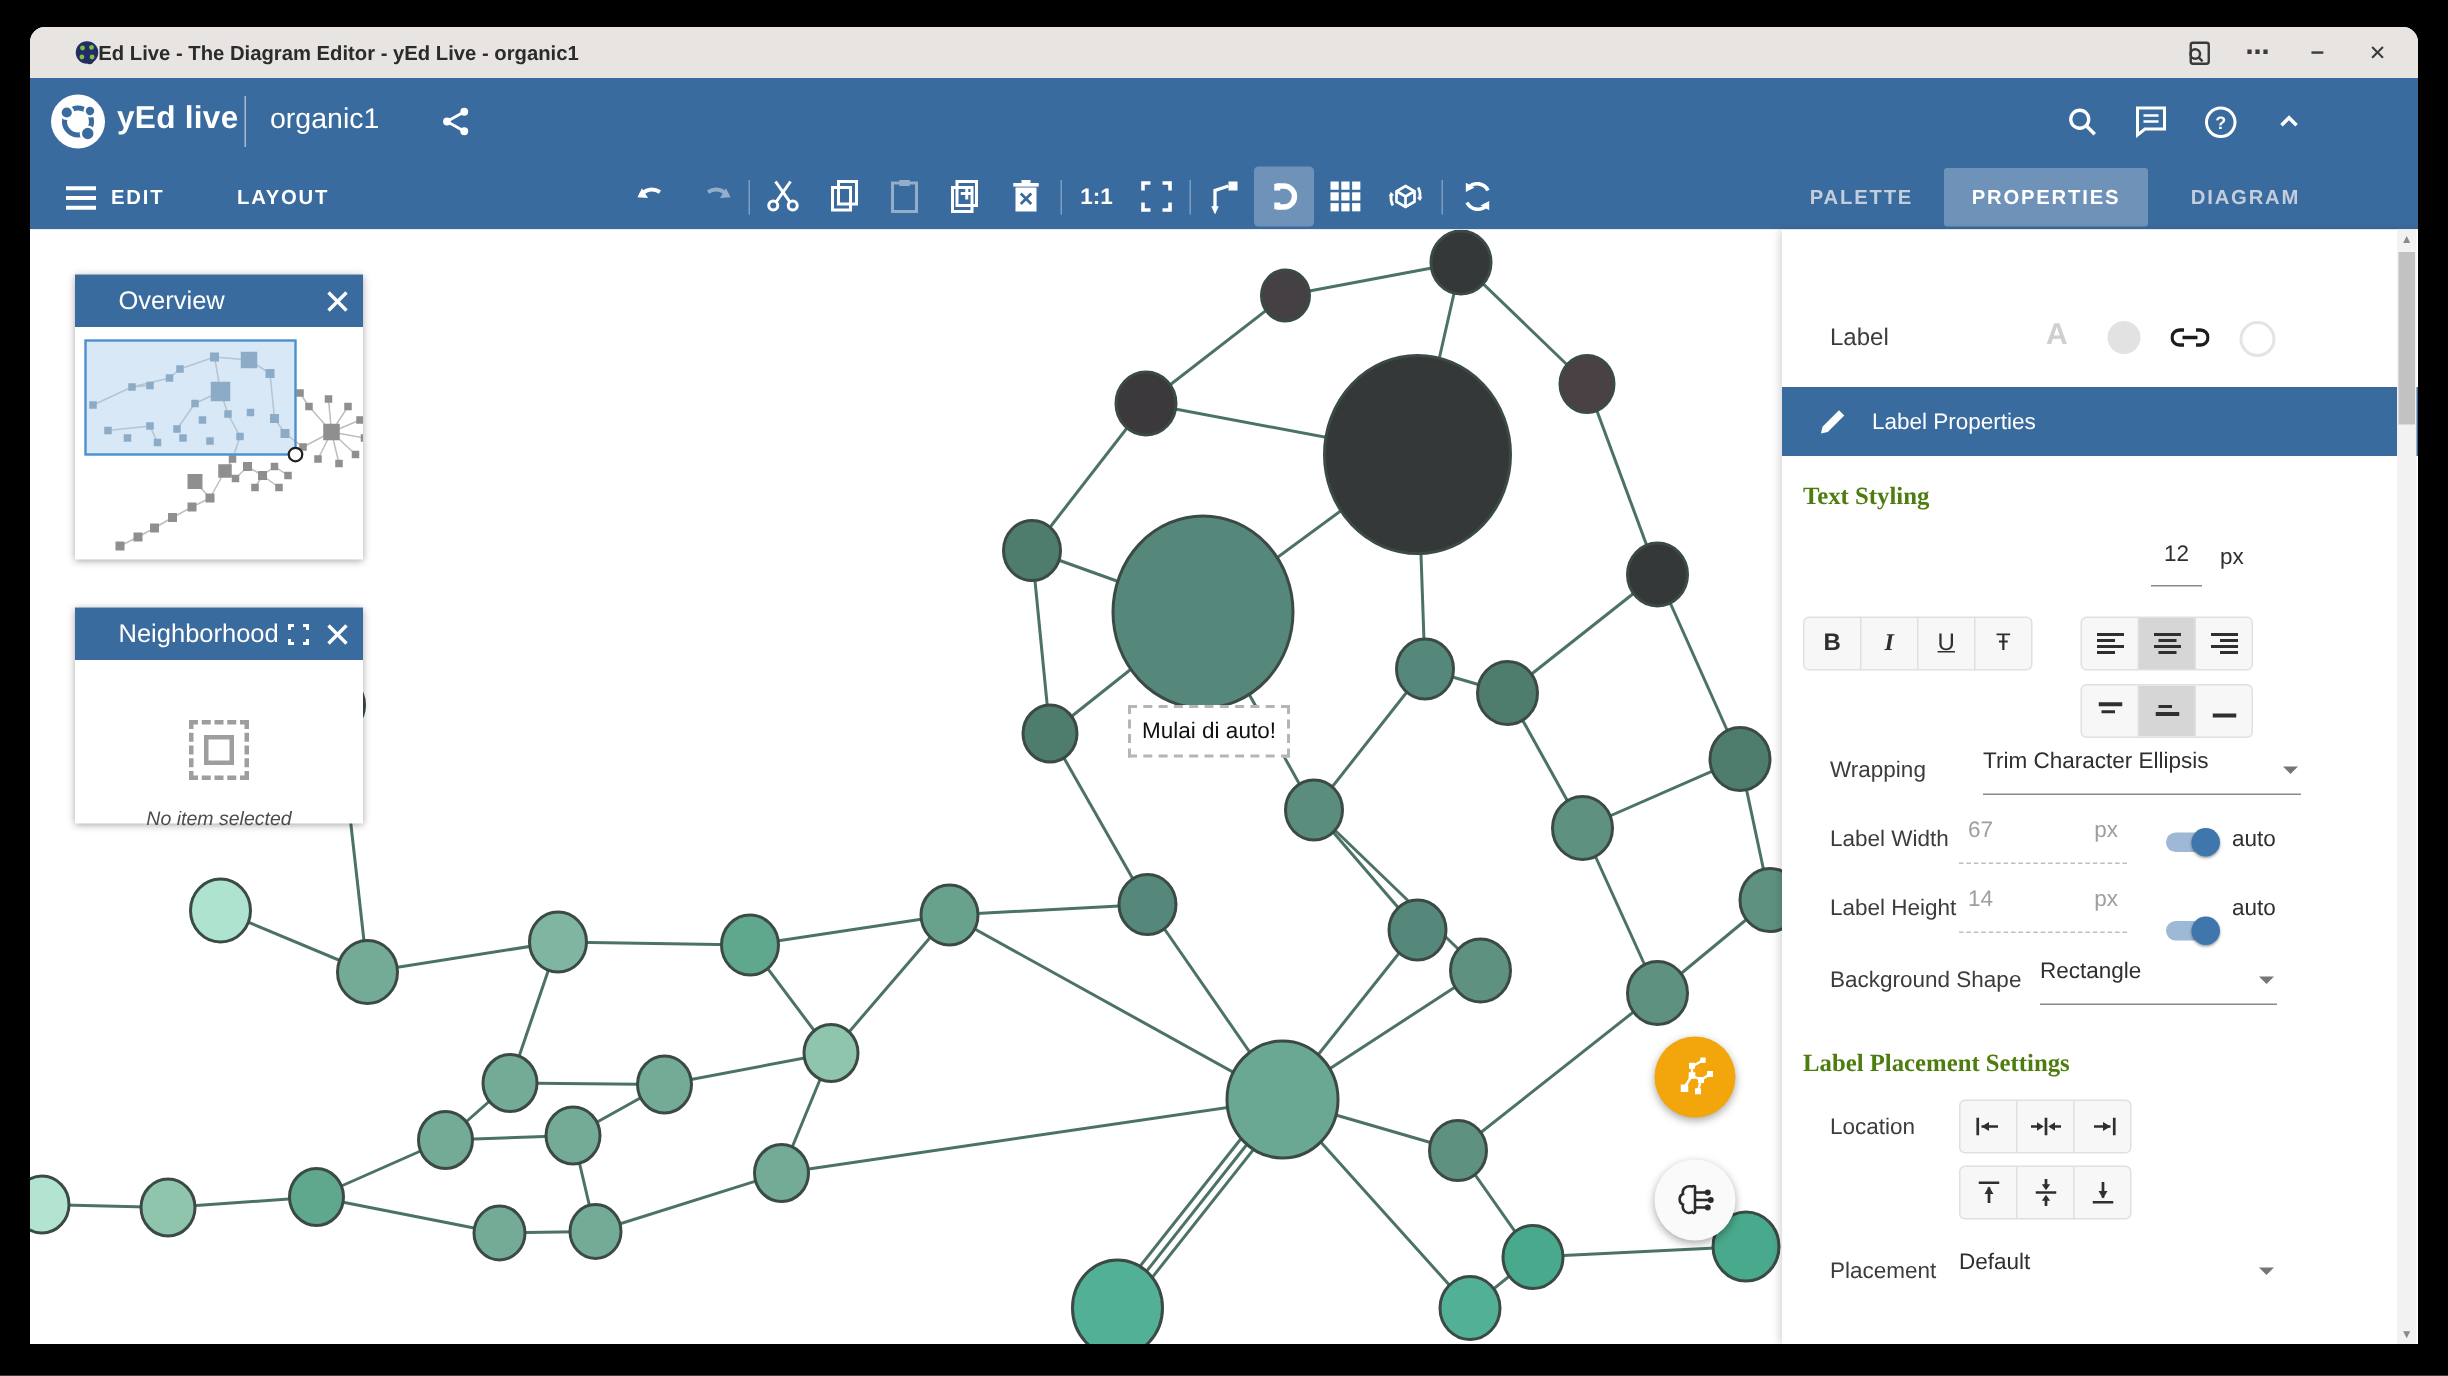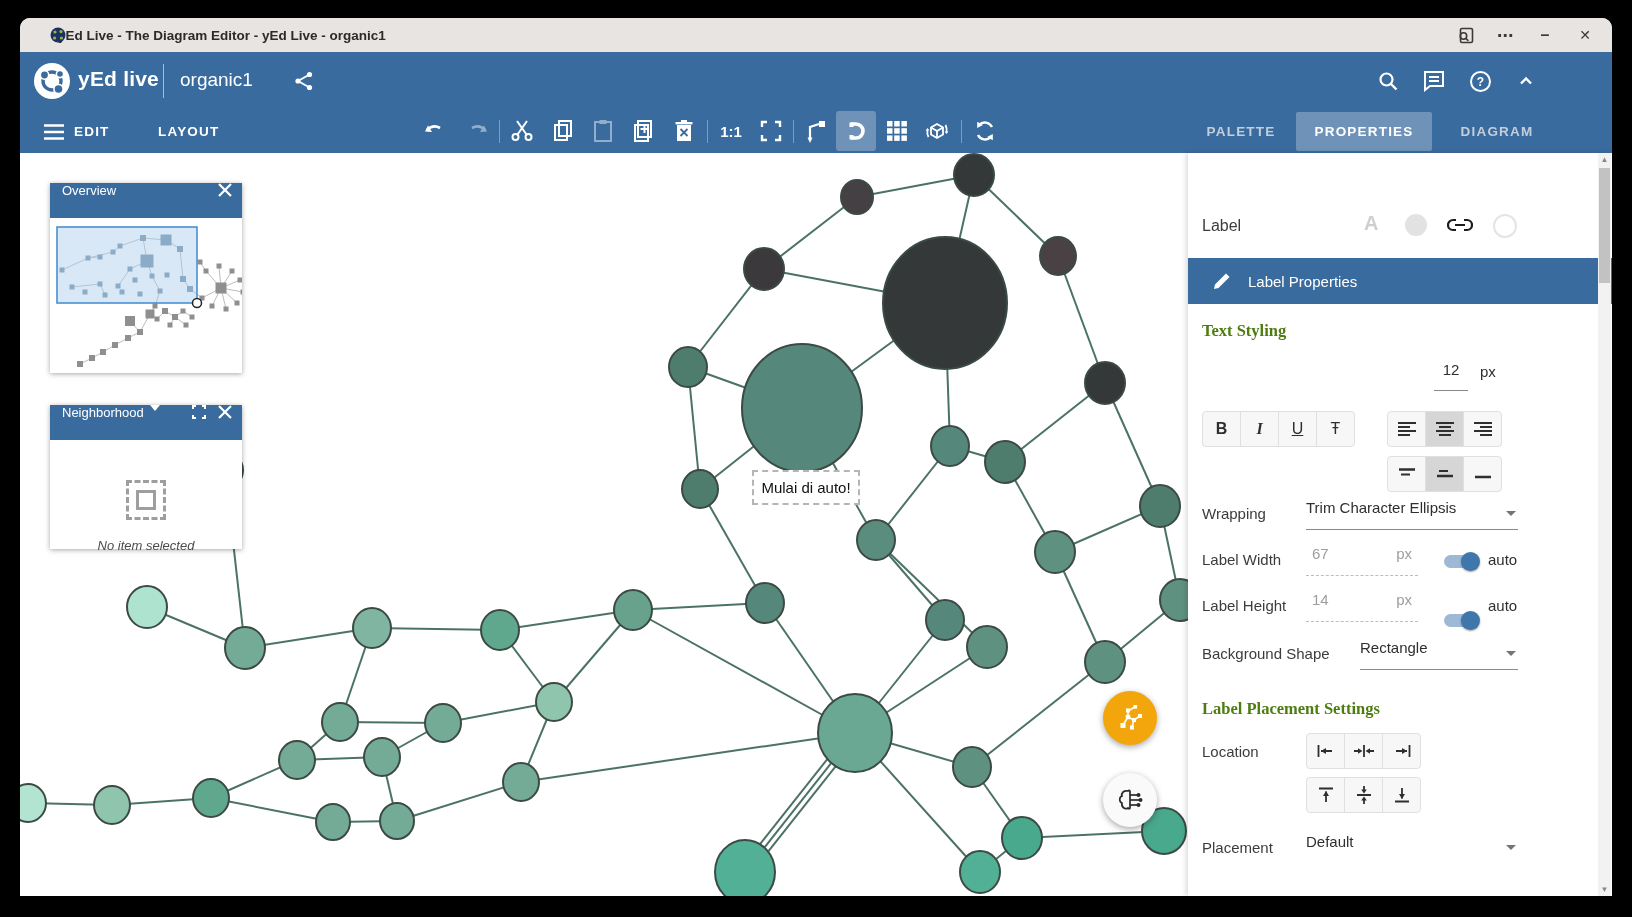--- a/index.html
+++ b/index.html
@@ -35,35 +35,35 @@
   .ptab{position:absolute;top:2px;height:39px;display:flex;align-items:center;justify-content:center;
     font-size:13.5px;font-weight:700;letter-spacing:1.2px;color:#c3cedc;border-radius:2px;text-align:center;}
   .ptab.active{background:#6e92b8;color:#fff;}
   
   #content{position:absolute;left:0;top:135px;width:100%;height:743px;background:#fff;}
   #canvas{position:absolute;left:0;top:0;width:1168px;height:743px;background:#fff;overflow:hidden;}
   #rightpanel{position:absolute;left:1168px;top:0;width:424px;height:743px;background:#fff;
     box-shadow:-2px 0 5px rgba(0,0,0,.15);}
   
   .floatpanel{position:absolute;background:#fff;box-shadow:0 1px 5px rgba(0,0,0,.35);}
-  .fp-head{height:35px;background:#3a6b9e;display:flex;align-items:flex-start;color:#fff;font-size:13px;}
+  .fp-head{height:35px;background:#3a6b9e;display:flex;align-items:center;color:#fff;font-size:17px;padding-left:17px;}
   .fp-head .ficon{margin-left:auto;}
   
   .chipicon{width:34px;height:34px;border:3px dashed #9e9e9e;position:relative;}
   .chipicon:after{content:"";position:absolute;left:7px;top:7px;width:14px;height:14px;border:3px solid #9e9e9e;}
   
   #canvaslabel{position:absolute;border:2px dashed #b5b5b5;background:#fff;display:flex;
     align-items:center;justify-content:center;font-size:15px;color:#111;}
   
   .fab{position:absolute;width:54px;height:54px;border-radius:50%;display:flex;align-items:center;
     justify-content:center;box-shadow:0 2px 6px rgba(0,0,0,.35);}
   
   .sechead{position:absolute;left:0;width:100%;background:#3a6b9e;color:#fff;display:flex;align-items:center;}
   .sechead .txt{font-size:15px;margin-left:14px;}
-  .plabel{font-size:15px;color:#3c3c3c;}
+  .plabel{font-size:15px;color:#3c3c3c;margin-left:18px;}
   .pheading{font-size:16.5px;font-weight:700;color:#4d7c0f;font-family:Liberation Serif, serif;}
   .uline{border-bottom:1px solid #8a8a8a;}
   .uline-dash{border-bottom:1px dashed #bdbdbd;}
   .pvalue{font-size:15px;color:#2f2f2f;}
   .pvalue.dim{color:#9e9e9e;}
   .caret{width:0;height:0;border-left:5px solid transparent;border-right:5px solid transparent;
     border-top:5px solid #757575;}
   .btngroup{display:flex;background:#f7f7f7;border:1px solid #e0e0e0;border-radius:4px;overflow:hidden;}
   .bcell{width:37px;height:34px;display:flex;align-items:center;justify-content:center;
     border-right:1px solid #e0e0e0;color:#2f2f2f;}
@@ -676,21 +676,21 @@
             </svg>
         </div>
         <div class="bcell">
           <svg width="16" height="12" viewBox="0 0 16 12">
               <line x1="0" y1="9" x2="16" y2="9" stroke="#2f2f2f" stroke-width="2.6"></line>
             </svg>
         </div>
       </div>
 
       <div class="plabel abs" style="left:14px;top:352px;">Wrapping</div>
-      <div class="abs uline" style="left:118px;top:346px;width:212px;height:30px;">
+      <div class="abs uline" style="left:134px;top:346px;width:212px;height:30px;">
         <span class="pvalue">Trim Character Ellipsis</span>
         <span class="caret abs" style="right:2px;top:12px"></span>
       </div>
 
       <div class="plabel abs" style="left:14px;top:398px;">Label Width</div>
       <div class="abs uline-dash" style="left:118px;top:392px;width:112px;height:30px;">
         <span class="pvalue dim" style="margin-left:6px">67</span>
         <span class="pvalue dim abs" style="right:6px">px</span>
       </div>
       <div class="toggle abs" style="left:256px;top:402px;">

